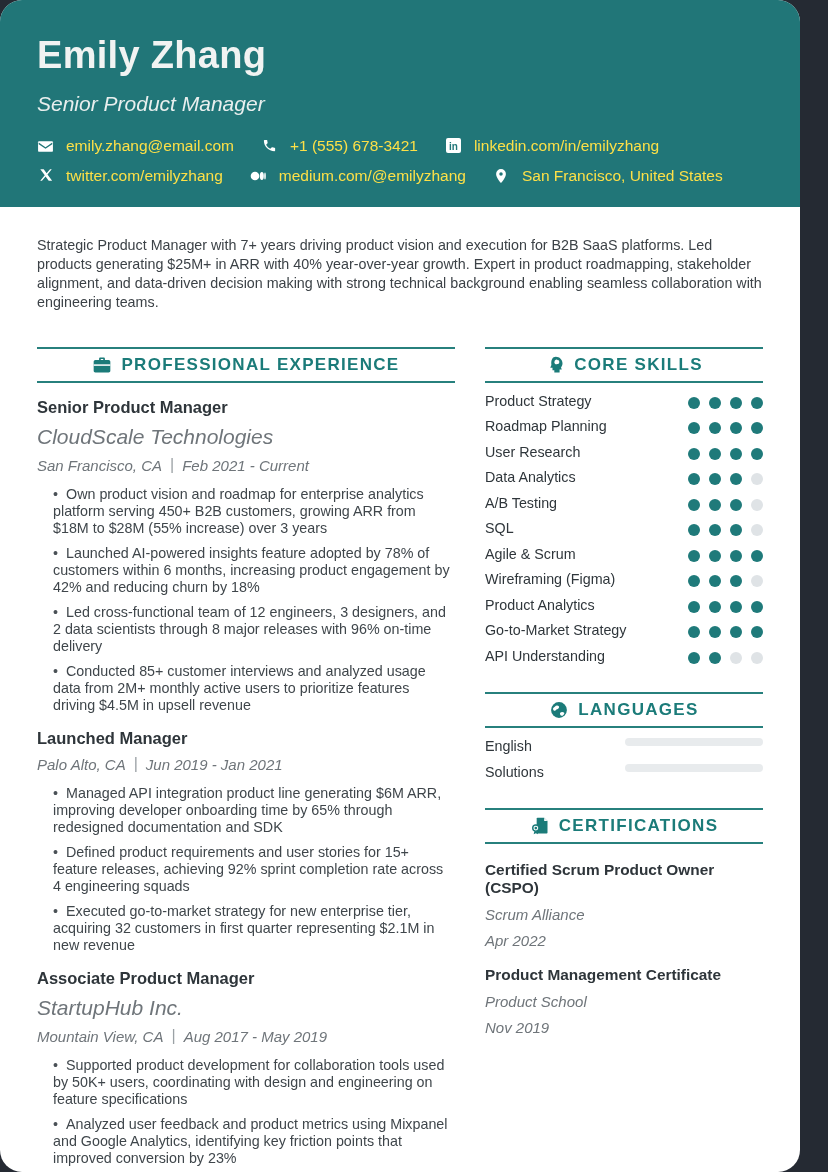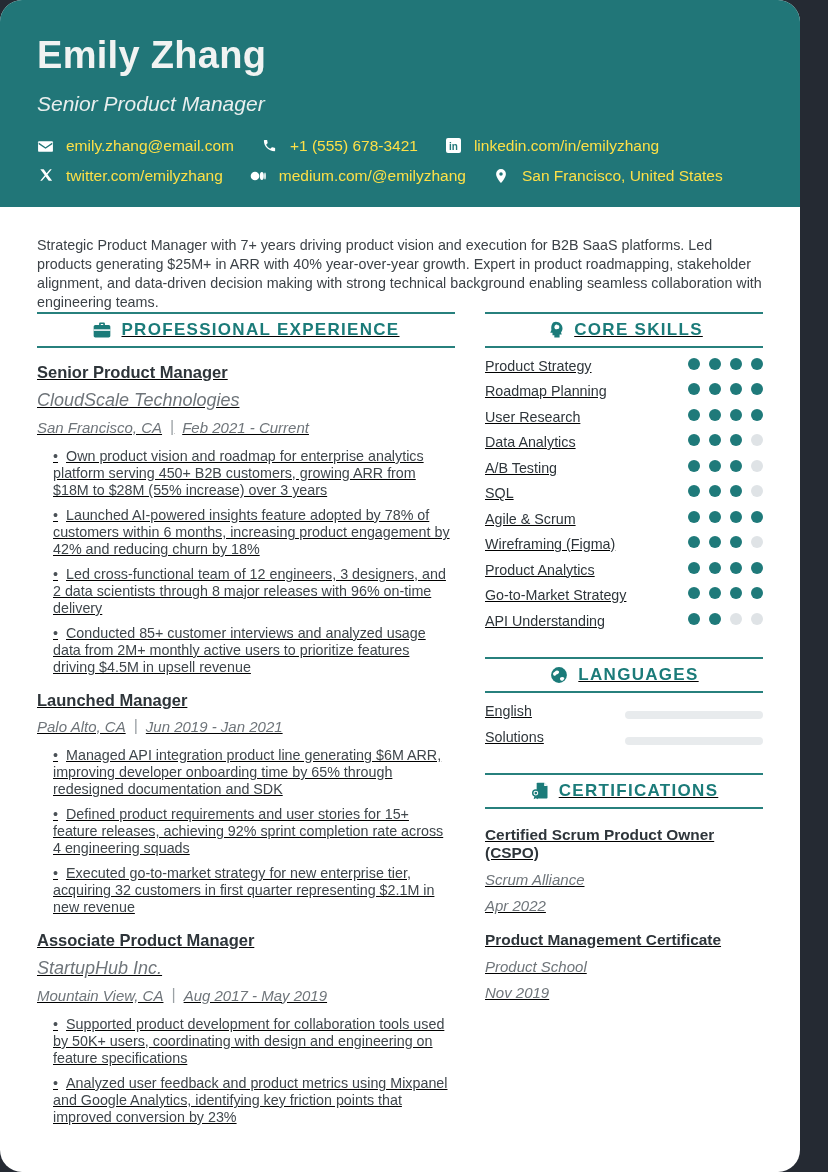--- a/index.html
+++ b/index.html
@@ -9,45 +9,45 @@
   .header{background:#217678;height:207px;box-sizing:border-box;padding:34px 37px 0 37px;color:#fff;}
   .name{font-size:38px;font-weight:bold;color:#f1f3f2;margin:0;letter-spacing:.3px;}
   .role{font-style:italic;font-size:21px;color:#e9efee;margin-top:15px;}
   .contacts{margin-top:21px;display:flex;flex-direction:column;gap:12px;}
   .crow{display:flex;gap:27px;align-items:center;}
   .citem{display:flex;align-items:center;gap:12px;font-size:15.5px;color:#fde047;white-space:nowrap;}
   .cicon{width:17px;height:17px;flex:0 0 17px;display:flex;align-items:flex-start;justify-content:center;}
   
   .content{padding:29px 37px 0 37px;box-sizing:border-box;}
   .summary{font-size:14.3px;line-height:19px;color:#3c4247;}
-  .columns{display:flex;gap:30px;text-decoration:underline;}
+  .columns{display:flex;gap:30px;margin-top:35px;}
   .col-left{width:418px;flex:0 0 418px;}
   .col-right{flex:1;min-width:0;}
   .sec-head{display:flex;align-items:center;justify-content:center;gap:9px;border-top:2px solid #27807d;border-bottom:2px solid #27807d;padding:6px 0;color:#1b7b79;font-weight:bold;font-size:17px;letter-spacing:1.3px;}
   .sec-icon{width:20px;height:20px;display:flex;align-items:center;justify-content:center;}
   
   .job{margin-top:15px;}
   .job-title{font-size:16.5px;font-weight:bold;color:#2e353a;}
-  .job-company{font-style:italic;color:#6f757a;font-size:18px;margin-top:8px;}
+  .job-company{font-style:italic;color:#6f757a;font-size:21px;margin-top:8px;}
   .job-meta{font-style:italic;color:#6f757a;font-size:15px;margin-top:7px;display:flex;align-items:center;}
   .sep{padding:0 8px;color:#9ba1a5;font-style:normal;font-size:16px;}
   .bullets{margin:12px 0 0 16px;padding:0;list-style:none;}
   .bullets li{font-size:14.3px;line-height:17px;color:#3f464b;margin-top:8px;hyphens:auto;}
   .bullets li::before{content:"•";margin-right:8px;color:#4a5156;}
   
   .skill-rows{margin-top:6px;}
-  .skill-row{display:flex;align-items:flex-start;justify-content:space-between;margin-top:9.5px;}
+  .skill-row{display:flex;align-items:flex-end;justify-content:space-between;margin-top:9.5px;}
   .skill-name{font-size:14.3px;color:#2f363b;}
   .dots{display:flex;gap:9px;}
   .dot{width:12px;height:12px;border-radius:50%;background:#dfe3e6;}
   .dot.filled{background:#1f7a7a;}
   
   .section-gap{margin-top:28px;}
   .lang-rows{margin-top:8px;}
-  .lang-row{display:flex;align-items:flex-end;justify-content:space-between;margin-top:10px;}
+  .lang-row{display:flex;align-items:flex-start;justify-content:space-between;margin-top:10px;}
   .lang-name{font-size:14.3px;color:#2f363b;}
   .lang-bar{width:138px;height:8px;border-radius:4px;background:#e8ebed;overflow:hidden;}
   .lang-fill{height:100%;border-radius:4px;background:#1f7a7a;}
   
   .cert{margin-top:17px;}
   .cert-title{font-weight:bold;font-size:15.4px;color:#2e353a;}
   .cert-org{font-style:italic;color:#6f757a;font-size:15px;margin-top:9px;}
   .cert-date{font-style:italic;color:#6f757a;font-size:15px;margin-top:9px;}
 </style>
 </head>

